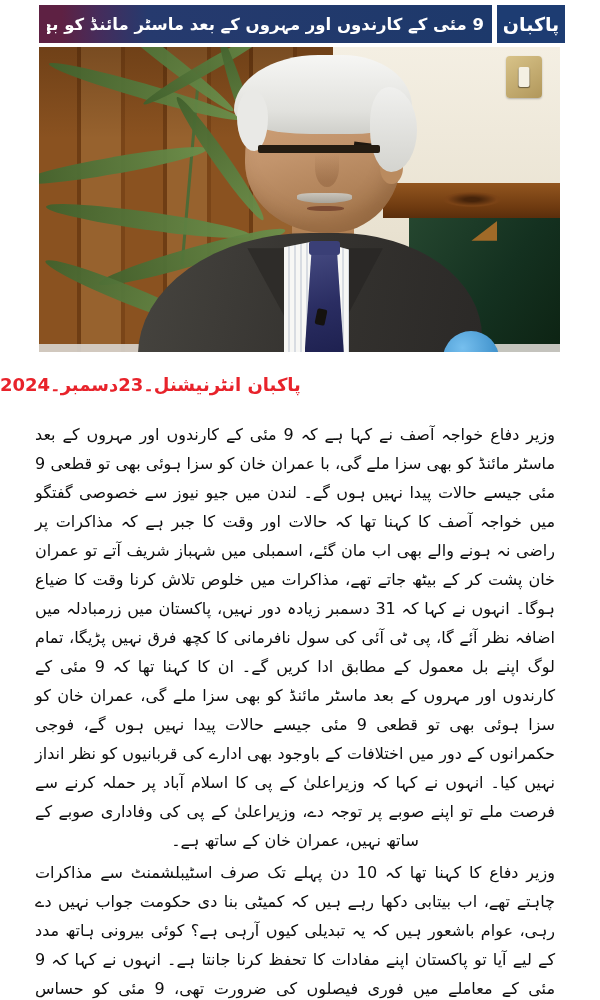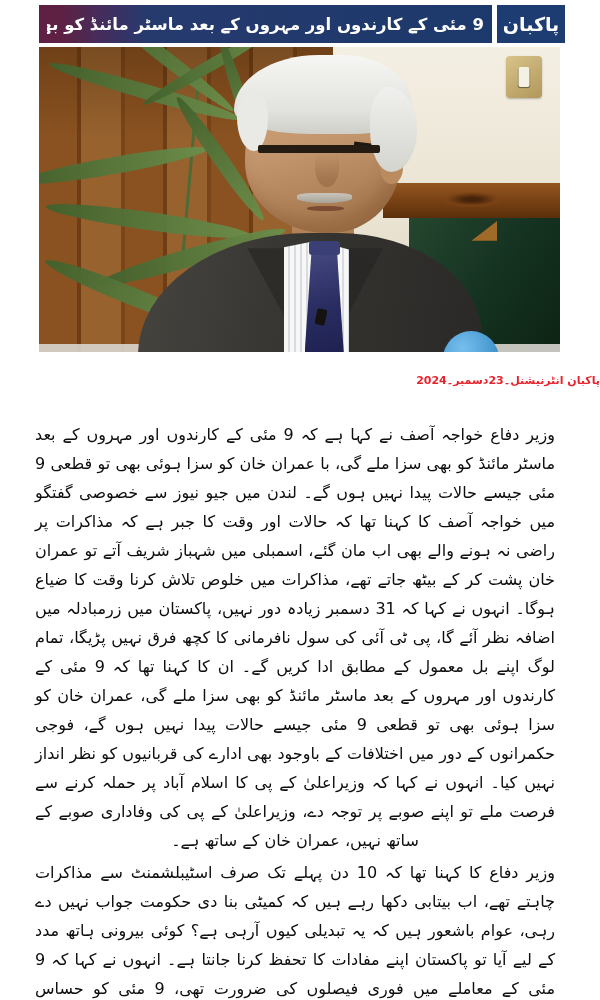--- a/index.html
+++ b/index.html
@@ -83,22 +83,22 @@
   .person-glasses{left:42%;top:32%;width:23.5%;height:2.6%;background:#241c12;border-radius:2px;}
   .person-nose{left:53%;top:33%;width:4.5%;height:13%;border-radius:0 0 50% 50%;
     background:linear-gradient(180deg,rgba(0,0,0,0) 15%,rgba(122,77,44,.32) 85%);}
   .person-mustache{left:49.5%;top:48%;width:10.5%;height:3.2%;
     background:linear-gradient(180deg,#cac5bc,#a8a399);border-radius:30% 30% 50% 50%;}
   .person-mouth{left:51.5%;top:52%;width:7%;height:1.8%;background:#7c4b33;border-radius:40%;}
   .mic-foam{left:77.5%;top:93%;width:56px;height:56px;border-radius:50%;
     background:radial-gradient(circle at 35% 30%,#76bfee,#4596cf 60%,#2f7cb4);}
 
   
-  .dateline{position:absolute;left:0;right:0;top:374px;text-align:right;
-    color:#e8232b;font-size:11px;font-weight:bold;direction:rtl;}
+  .dateline{position:absolute;left:0;right:0;top:374px;text-align:left;
+    color:#e8232b;font-size:18px;font-weight:bold;direction:rtl;}
   .article{position:absolute;left:35px;width:530px;top:420px;direction:rtl;
     text-align:justify;text-align-last:center;font-size:16px;line-height:29px;color:#0d0d0d;}
   .article p{margin:0 10px 3px 0;}
 </style>
 </head>
 <body>
 
 <div class="page">
 
   <div class="ticker-bar">

